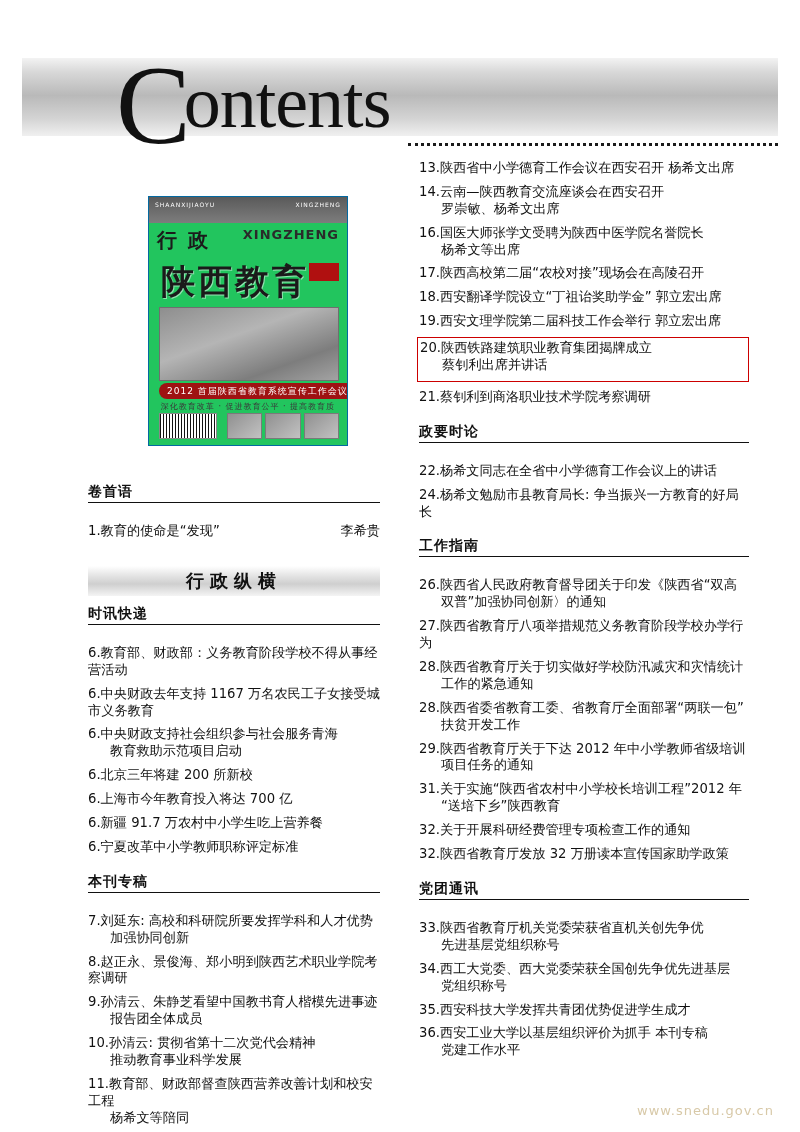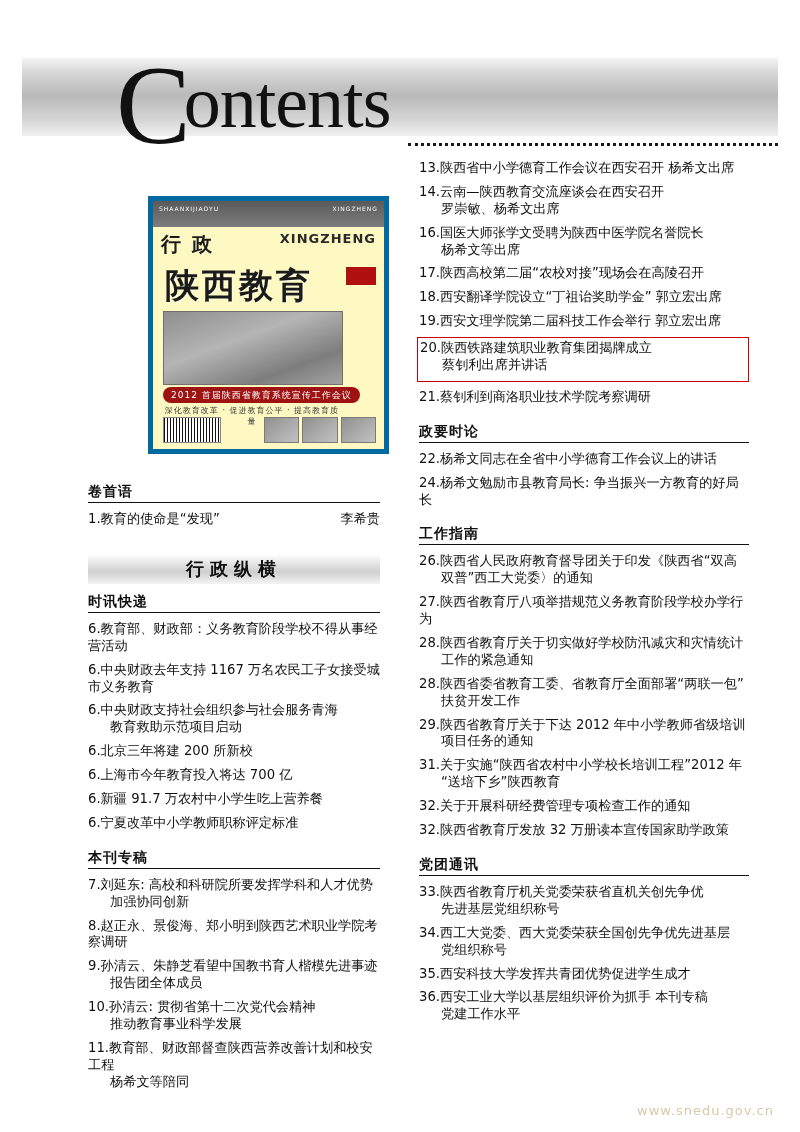--- a/index.html
+++ b/index.html
@@ -55,24 +55,23 @@
     border-top: 3px dotted #1a1a1a;
   }
 
   
   .cover-wrap {
     position: absolute;
     left: 148px;
     top: 196px;
     width: 198px;
     height: 248px;
-    background: #fef9c3;
-    border: 5px solid #0369a1;
+    background: #22c55e;
+    border: 1px solid #0369a1;
     overflow: hidden;
-    padding-left: 33px;
   }
   .cover-top-strip {
     position: absolute;
     left: 0; top: 0; right: 0;
     height: 26px;
     background: linear-gradient(180deg, #5a5a5a, #7d7d7d);
   }
   .cover-top-strip .pinyin {
     position: absolute;
     left: 6px; top: 4px;
@@ -179,21 +178,21 @@
 
   .sec-title {
     font-size: 14px;
     font-weight: bold;
     margin: 0 0 4px 0;
     letter-spacing: 1px;
   }
   .sec-title.with-rule {
     border-bottom: 1.5px solid #111;
     padding-bottom: 4px;
-    margin-bottom: 8px;
+    margin-bottom: 20px;
   }
   .entry {
     margin: 0 0 7px 0;
     line-height: 1.28;
   }
   .entry .cont {
     display: block;
     padding-left: 22px;
   }
   .author-right {
@@ -362,21 +361,21 @@
   <div class="entry">
     <span>22.</span><span>杨希文同志在全省中小学德育工作会议上的讲话</span>
   </div>
   <div class="entry">
     <span>24.</span><span>杨希文勉励市县教育局长: 争当振兴一方教育的好局长</span>
   </div>
 
   <div class="sec-title with-rule gap-top">工作指南</div>
   <div class="entry">
     <span>26.</span><span>陕西省人民政府教育督导团关于印发《陕西省“双高</span>
-    <span class="cont">双普”西工大党委〉的通知</span>
+    <span class="cont">双普”加强协同创新〉的通知</span>
   </div>
   <div class="entry">
     <span>27.</span><span>陕西省教育厅八项举措规范义务教育阶段学校办学行为</span>
   </div>
   <div class="entry">
     <span>28.</span><span>陕西省教育厅关于切实做好学校防汛减灾和灾情统计</span>
     <span class="cont">工作的紧急通知</span>
   </div>
   <div class="entry">
     <span>28.</span><span>陕西省委省教育工委、省教育厅全面部署“两联一包”</span>

